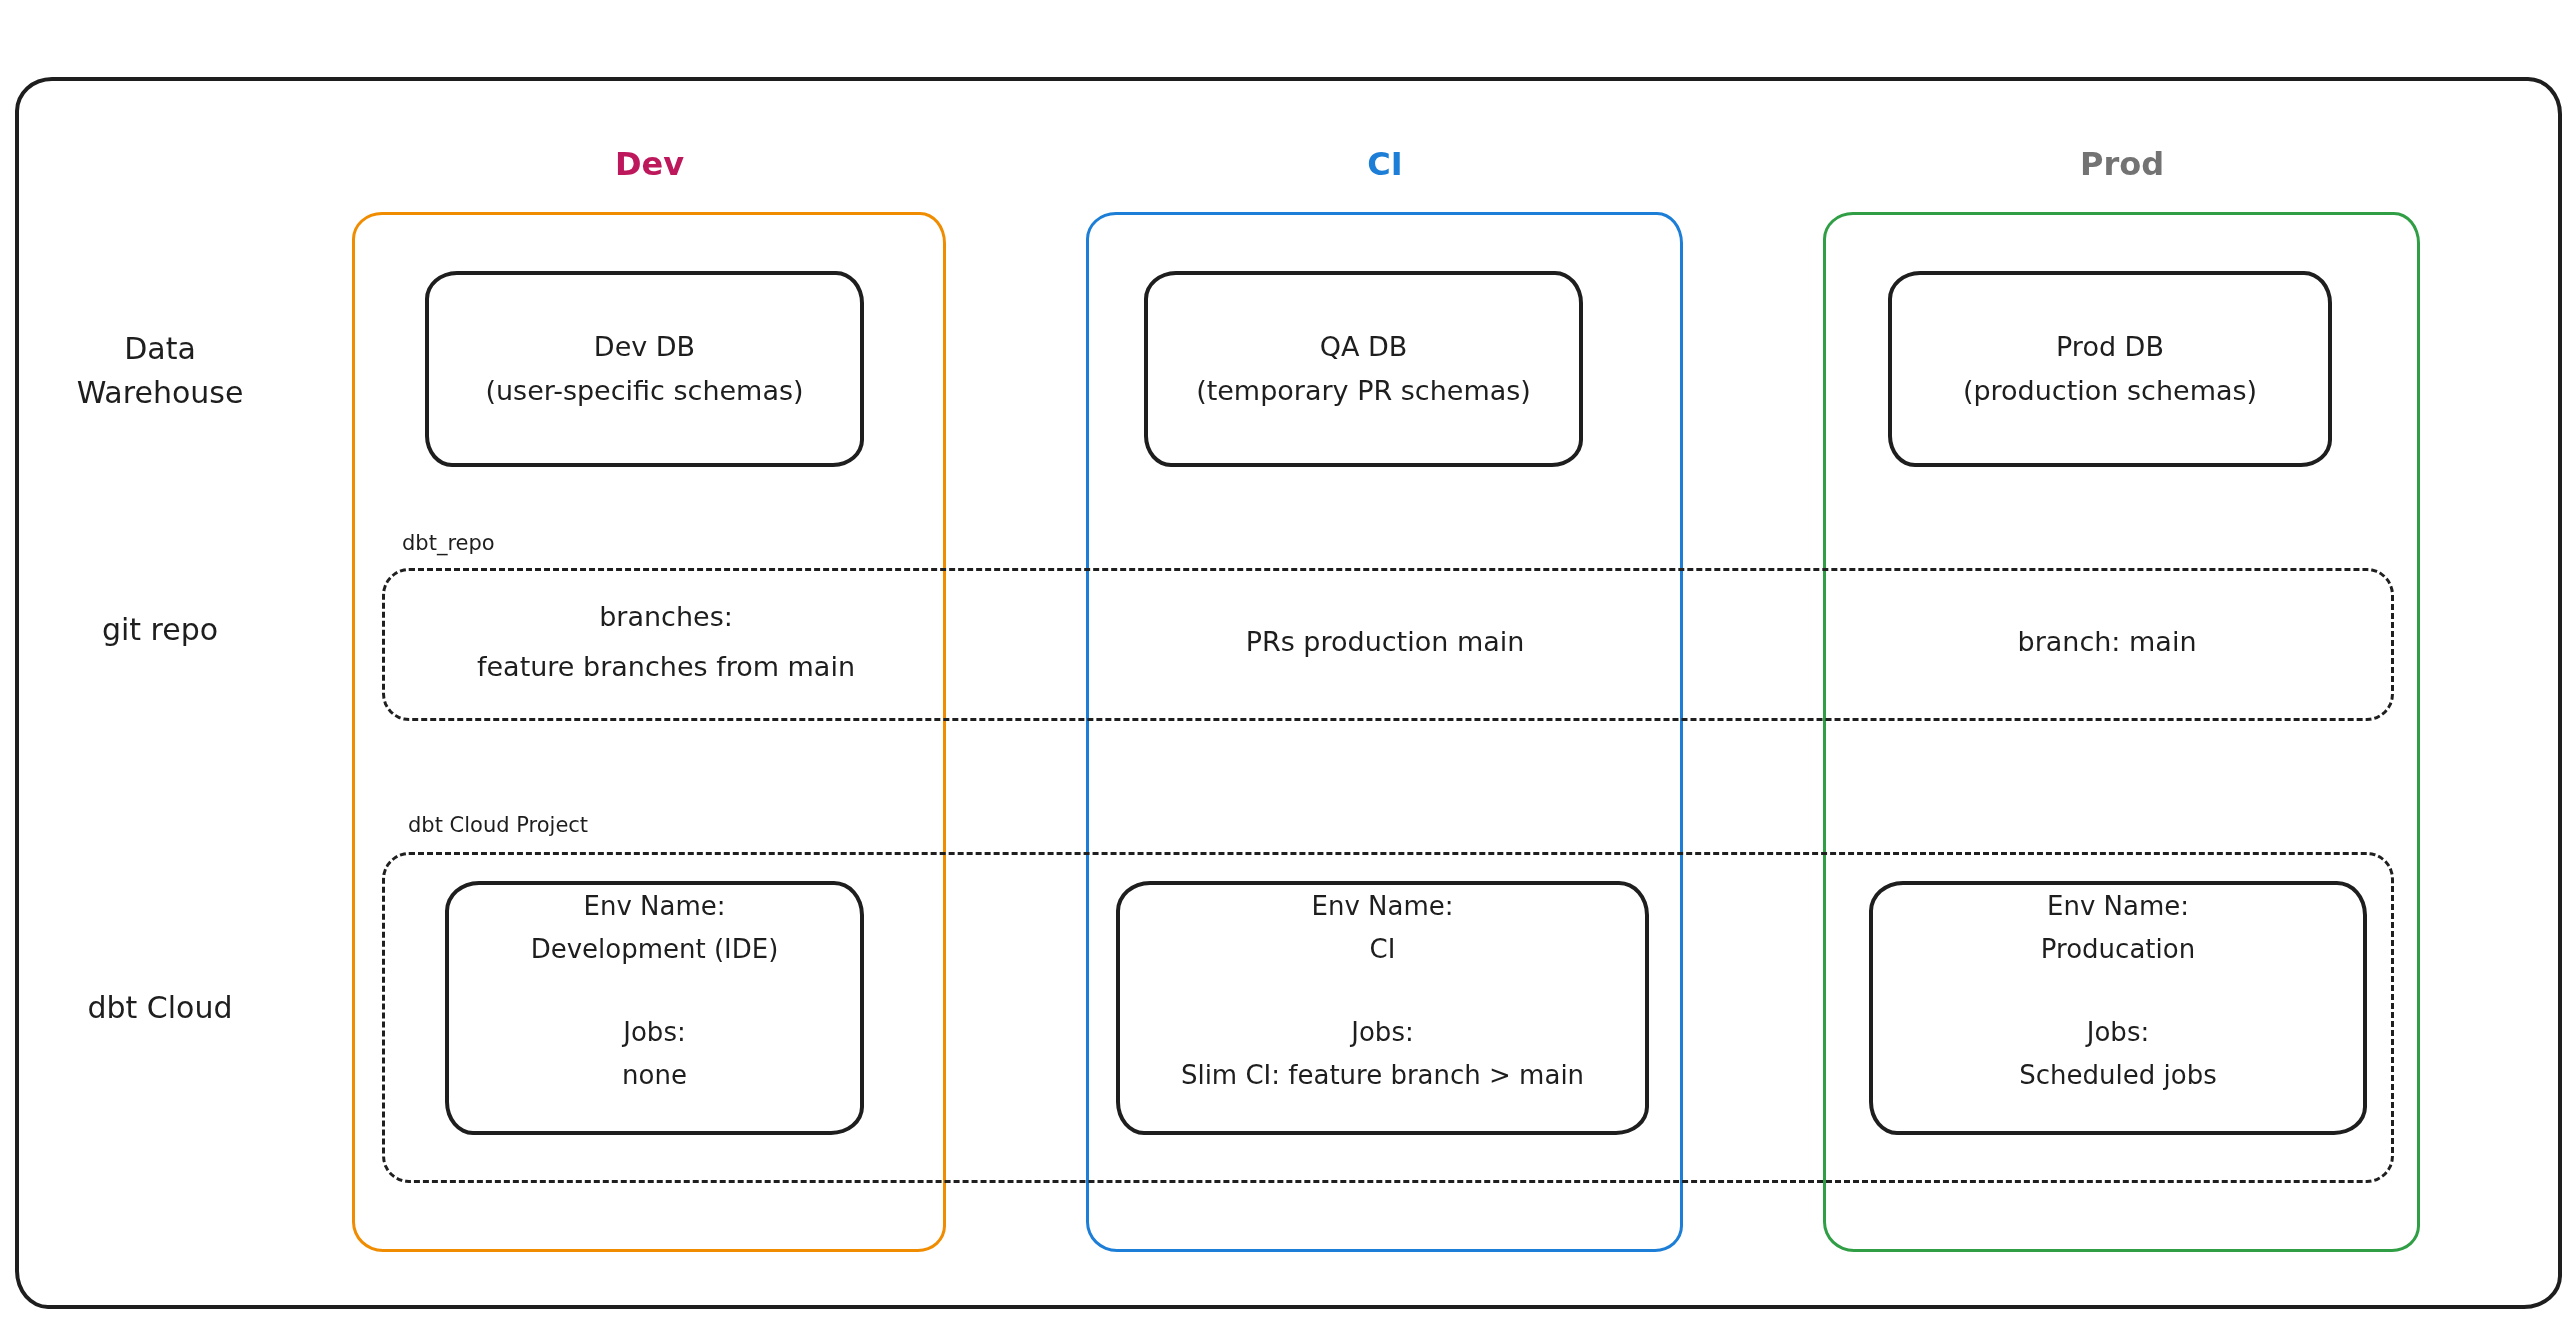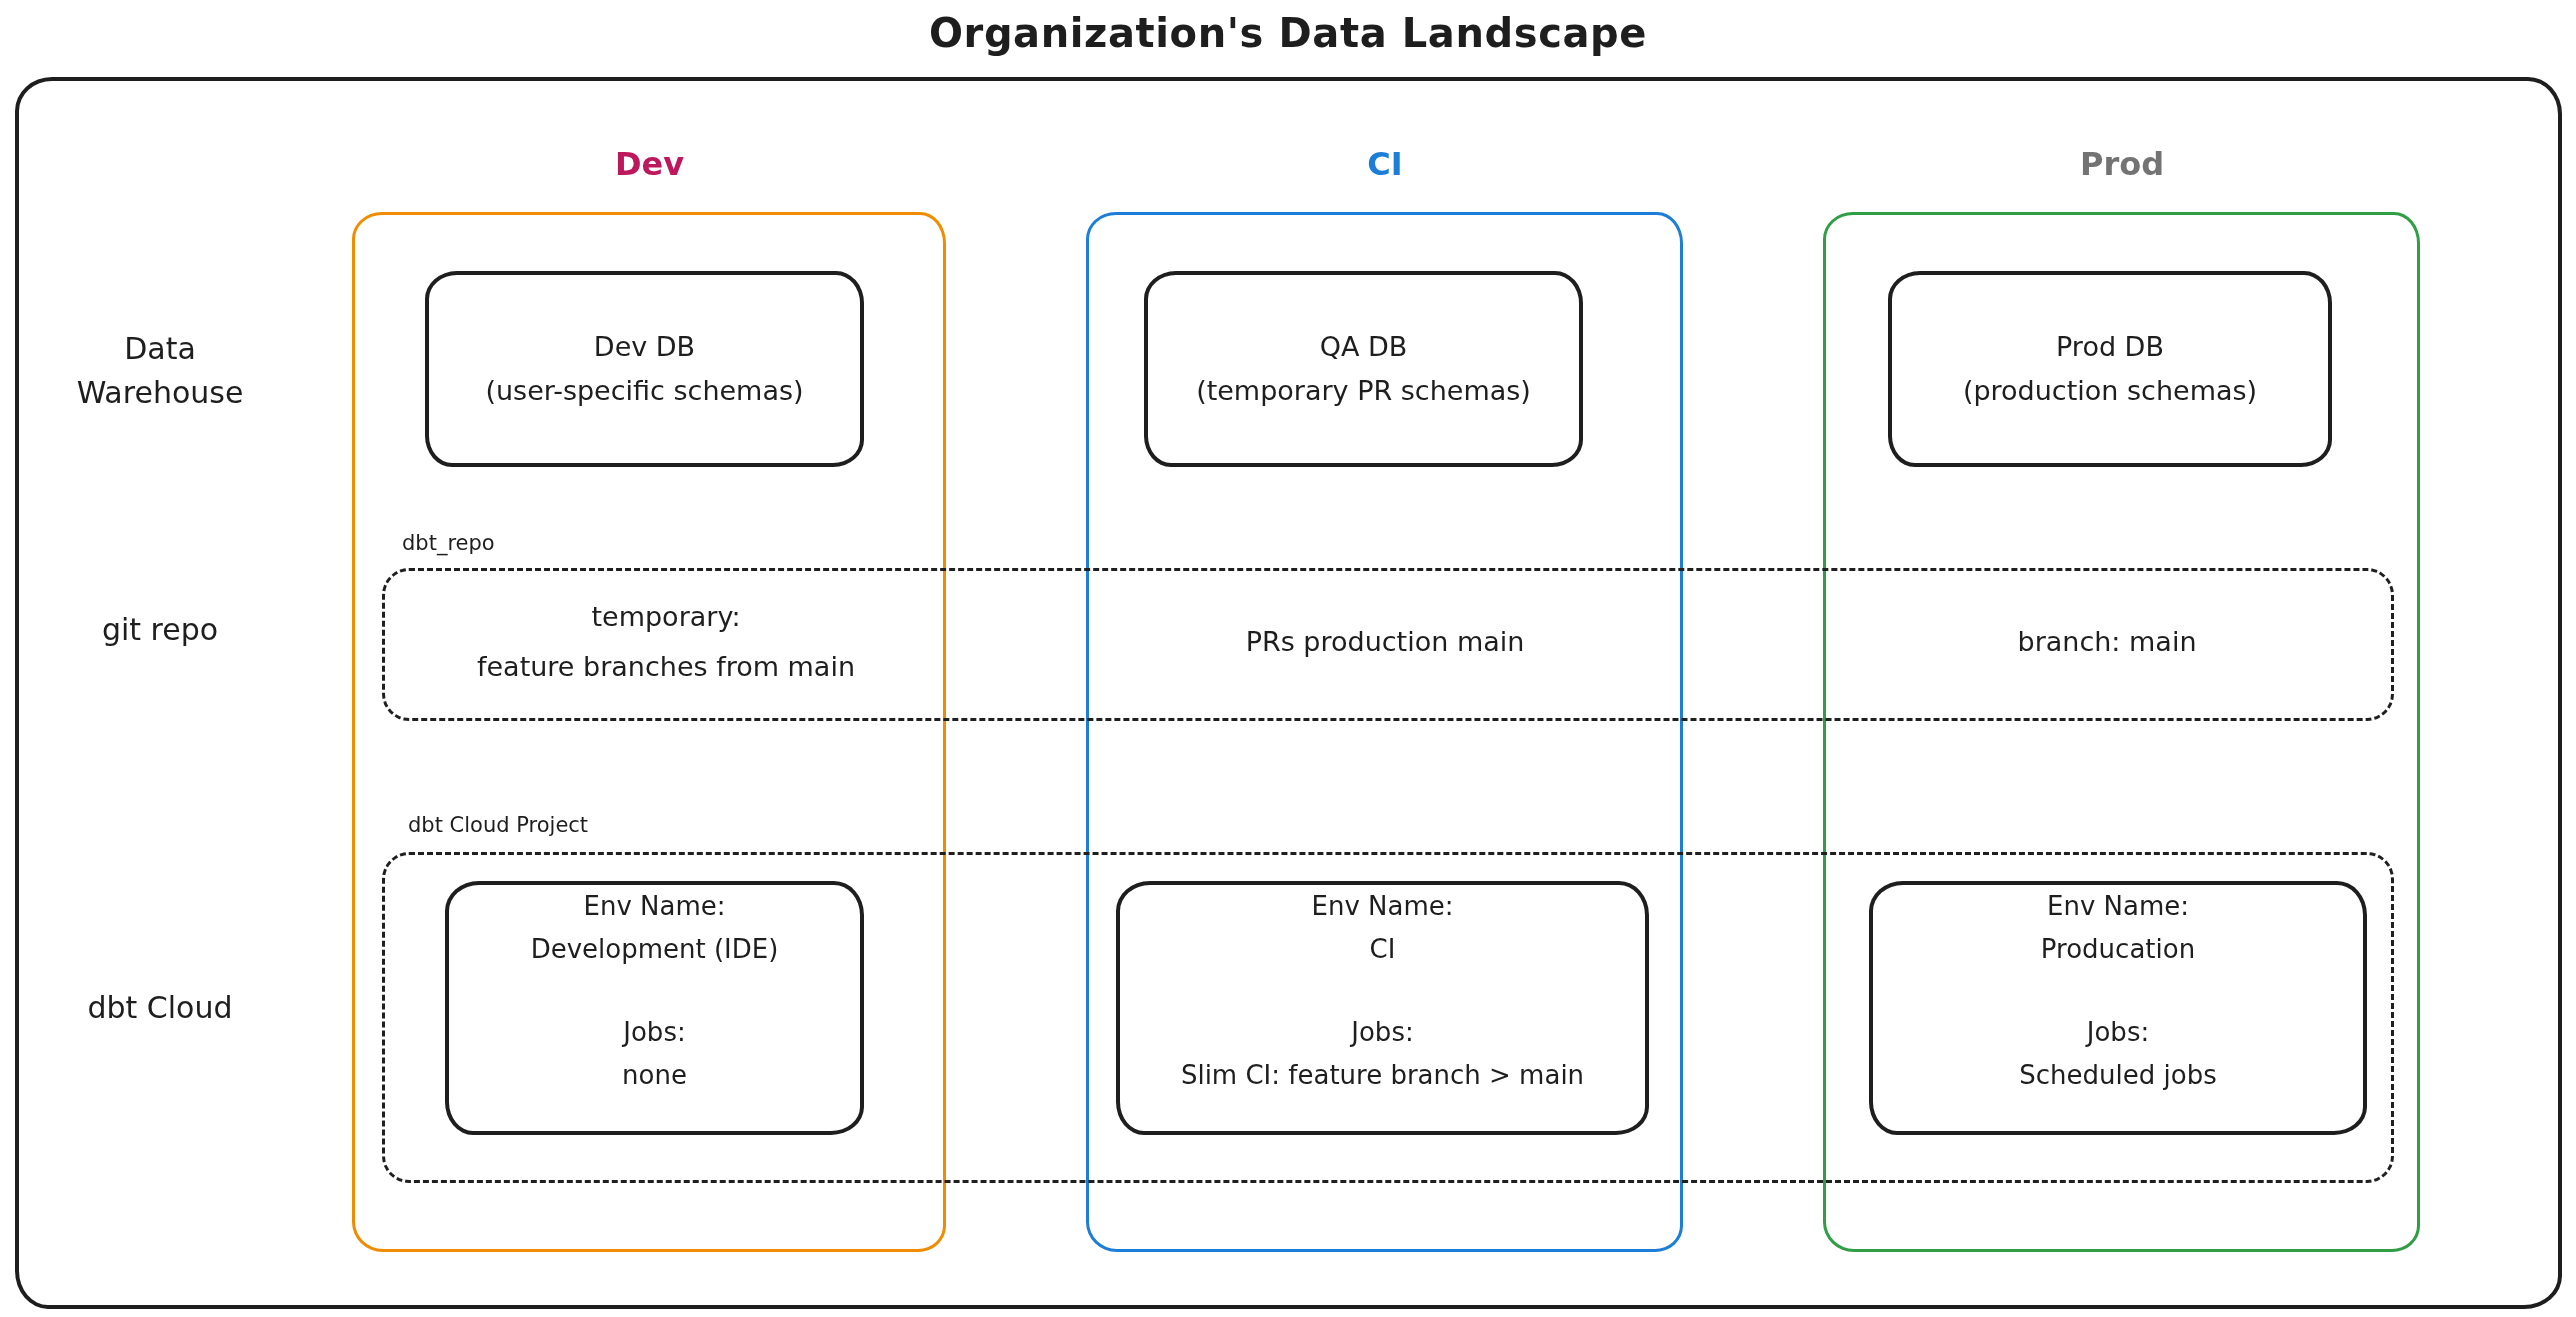--- a/index.html
+++ b/index.html
@@ -121,21 +121,20 @@
   .env-node.ci   { left: 1116px; width: 525px; }
   .env-node.prod { left: 1869px; width: 490px; }
 
   .env-para { margin: 0; }
 </style>
 </head>
 <body>
 
 <div class="canvas">
 
-  <div class="abs title">Organization's Data Landscape</div>
 
   <div class="abs outer"></div>
 
   <div class="abs col-label dev" style="color: #be185d;">Dev</div>
   <div class="abs col-label ci" style="color: rgb(28, 126, 214);">CI</div>
   <div class="abs col-label prod" style="color: #737373;">Prod</div>
 
   <div class="abs col-frame dev" style="border-color: rgb(240, 140, 0);"></div>
   <div class="abs col-frame ci" style="border-color: rgb(28, 126, 214);"></div>
   <div class="abs col-frame prod" style="border-color: rgb(47, 158, 68);"></div>
@@ -157,21 +156,21 @@
   </div>
   <div class="abs db-node prod">
     <div>Prod DB</div>
     <div>(production schemas)</div>
   </div>
 
   <div class="abs dashed-label git">dbt_repo</div>
   <div class="abs dashed-box git"></div>
 
   <div class="abs git-cell dev">
-    <div>temporary:</div>
+    <div>branches:</div>
     <div>feature branches from main</div>
   </div>
   <div class="abs git-cell ci">PRs production main</div>
   <div class="abs git-cell prod">branch: main</div>
 
   <div class="abs dashed-label dbt">dbt Cloud Project</div>
   <div class="abs dashed-box dbt"></div>
 
   <div class="abs env-node dev">
     <p class="env-para">

